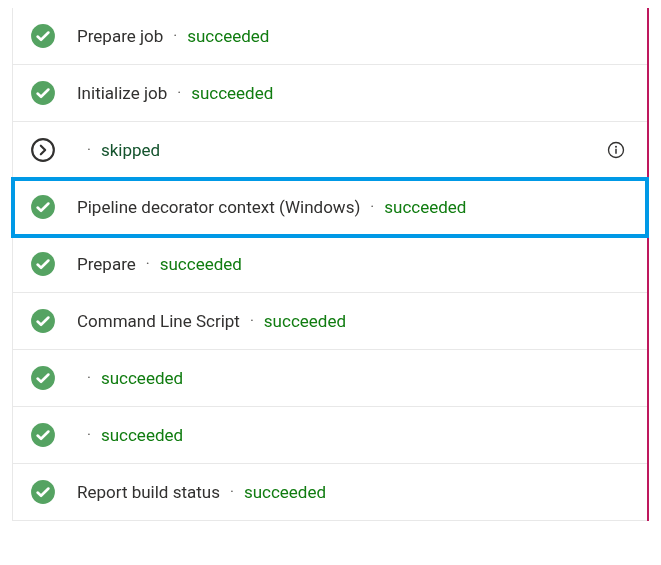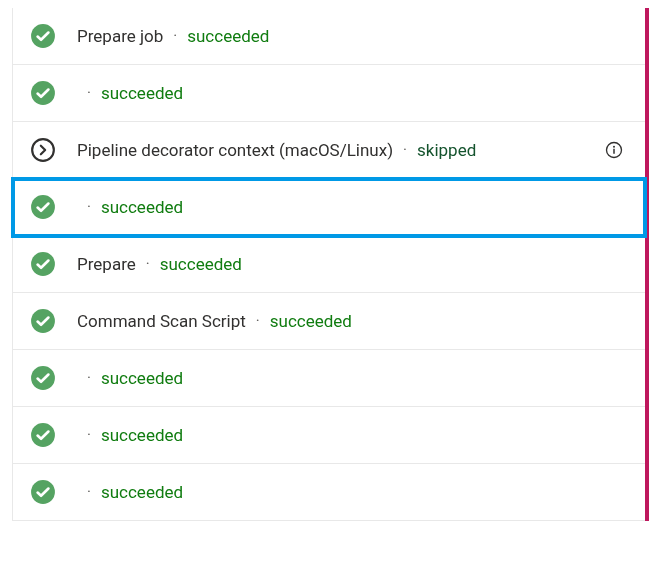--- a/index.html
+++ b/index.html
@@ -10,21 +10,21 @@
     body {
       font-family: "Segoe UI", -apple-system, BlinkMacSystemFont, Roboto, sans-serif;
       font-size: 16px;
       background: #fff;
       width: 661px;
       height: 565px;
       overflow: hidden;
     }
     .step-list {
       border-left: 1px solid #e8e8e8;
-      border-right: 4px solid #be185d;
+      border-right: 2px solid #be185d;
       margin: 8px 12px;
     }
     .step-row {
       display: flex;
       align-items: center;
       padding: 14px 16px;
       border-bottom: 1px solid #e8e8e8;
       position: relative;
     }
     .step-row.highlighted {
@@ -94,48 +94,49 @@
       <span class="separator">·</span>
       <span class="status-text succeeded">succeeded</span>
     </div>
     <div class="step-row">
       <div class="status-icon">
         <svg viewBox="0 0 24 24">
           <circle cx="12" cy="12" r="11" fill="#55a362"></circle>
           <path d="M7 12.5 L10.2 15.5 L17 8.8" stroke="#fff" stroke-width="2.4" fill="none" stroke-linecap="round" stroke-linejoin="round"></path>
         </svg>
       </div>
+      <span class="step-label">Initialize job</span>
       <span class="separator">·</span>
       <span class="status-text succeeded">succeeded</span>
     </div>
     <div class="step-row">
       <div class="status-icon">
         <svg viewBox="0 0 24 24">
           <circle cx="12" cy="12" r="10" fill="none" stroke="#323130" stroke-width="2"></circle>
           <path d="M10 8 L14 12 L10 16" stroke="#323130" stroke-width="2" fill="none" stroke-linecap="round" stroke-linejoin="round"></path>
         </svg>
       </div>
-      <span class="step-label">Pipeline decorator context (macOS/Linux)</span>
       <span class="separator">·</span>
       <span class="status-text skipped">skipped</span>
       <div class="info-icon">
         <svg viewBox="0 0 24 24">
           <circle cx="12" cy="12" r="9" fill="none" stroke="#323130" stroke-width="1.6"></circle>
           <circle cx="12" cy="8" r="1.2" fill="#323130"></circle>
           <rect x="11.1" y="10.5" width="1.8" height="6" fill="#323130"></rect>
         </svg>
       </div>
     </div>
     <div class="step-row highlighted">
       <div class="status-icon">
         <svg viewBox="0 0 24 24">
           <circle cx="12" cy="12" r="11" fill="#55a362"></circle>
           <path d="M7 12.5 L10.2 15.5 L17 8.8" stroke="#fff" stroke-width="2.4" fill="none" stroke-linecap="round" stroke-linejoin="round"></path>
         </svg>
       </div>
+      <span class="step-label">Pipeline decorator context (Windows)</span>
       <span class="separator">·</span>
       <span class="status-text succeeded">succeeded</span>
     </div>
     <div class="step-row">
       <div class="status-icon">
         <svg viewBox="0 0 24 24">
           <circle cx="12" cy="12" r="11" fill="#55a362"></circle>
           <path d="M7 12.5 L10.2 15.5 L17 8.8" stroke="#fff" stroke-width="2.4" fill="none" stroke-linecap="round" stroke-linejoin="round"></path>
         </svg>
       </div>
@@ -143,21 +144,21 @@
       <span class="separator">·</span>
       <span class="status-text succeeded">succeeded</span>
     </div>
     <div class="step-row">
       <div class="status-icon">
         <svg viewBox="0 0 24 24">
           <circle cx="12" cy="12" r="11" fill="#55a362"></circle>
           <path d="M7 12.5 L10.2 15.5 L17 8.8" stroke="#fff" stroke-width="2.4" fill="none" stroke-linecap="round" stroke-linejoin="round"></path>
         </svg>
       </div>
-      <span class="step-label">Command Scan Script</span>
+      <span class="step-label">Command Line Script</span>
       <span class="separator">·</span>
       <span class="status-text succeeded">succeeded</span>
     </div>
     <div class="step-row">
       <div class="status-icon">
         <svg viewBox="0 0 24 24">
           <circle cx="12" cy="12" r="11" fill="#55a362"></circle>
           <path d="M7 12.5 L10.2 15.5 L17 8.8" stroke="#fff" stroke-width="2.4" fill="none" stroke-linecap="round" stroke-linejoin="round"></path>
         </svg>
       </div>
@@ -174,16 +175,17 @@
       <span class="separator">·</span>
       <span class="status-text succeeded">succeeded</span>
     </div>
     <div class="step-row">
       <div class="status-icon">
         <svg viewBox="0 0 24 24">
           <circle cx="12" cy="12" r="11" fill="#55a362"></circle>
           <path d="M7 12.5 L10.2 15.5 L17 8.8" stroke="#fff" stroke-width="2.4" fill="none" stroke-linecap="round" stroke-linejoin="round"></path>
         </svg>
       </div>
+      <span class="step-label">Report build status</span>
       <span class="separator">·</span>
       <span class="status-text succeeded">succeeded</span>
     </div>
   </div>
 
 </body></html>

